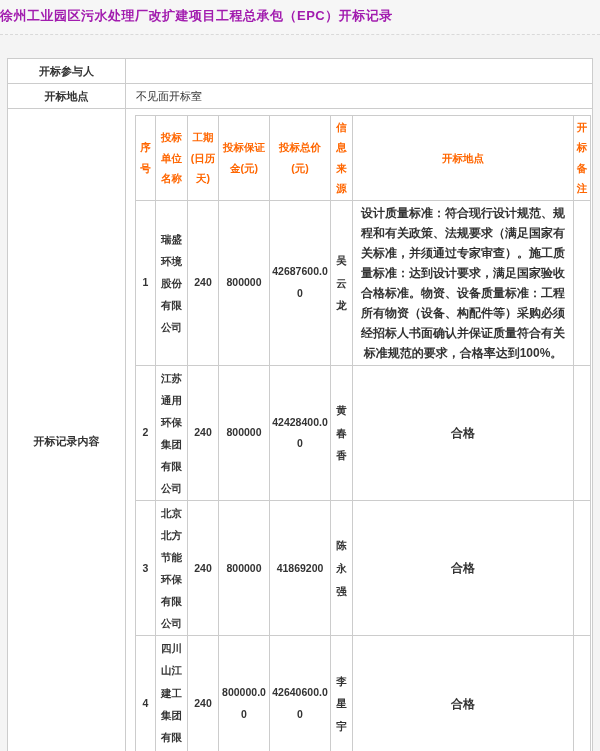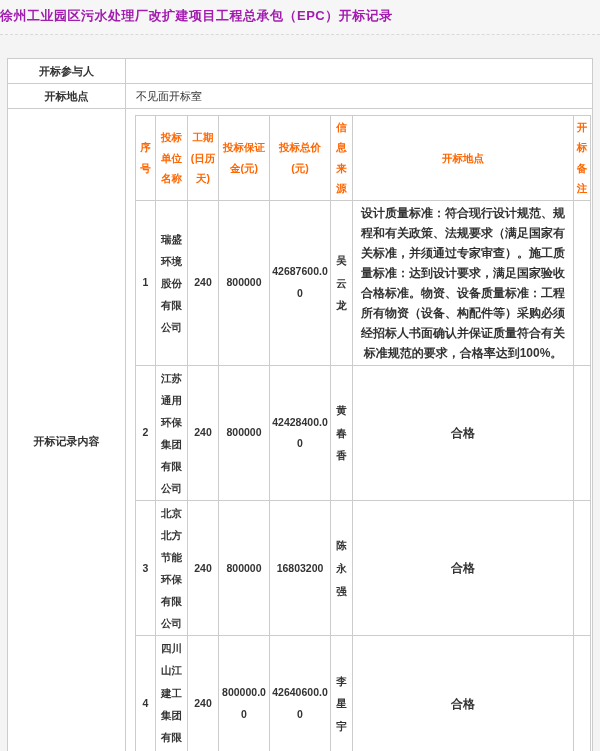--- a/index.html
+++ b/index.html
@@ -165,21 +165,21 @@
           <td>42428400.00</td>
           <td class="manager-cell">黄春香</td>
           <td class="quality-cell">合格</td>
           <td></td>
         </tr>
         <tr class="row-3">
           <td>3</td>
           <td class="company-cell">北京北方节能环保有限公司</td>
           <td>240</td>
           <td>800000</td>
-          <td>16803200</td>
+          <td>41869200</td>
           <td class="manager-cell">陈永强</td>
           <td class="quality-cell">合格</td>
           <td></td>
         </tr>
         <tr class="row-4">
           <td>4</td>
           <td class="company-cell">四川山江建工集团有限公司</td>
           <td>240</td>
           <td>800000.00</td>
           <td>42640600.00</td>

